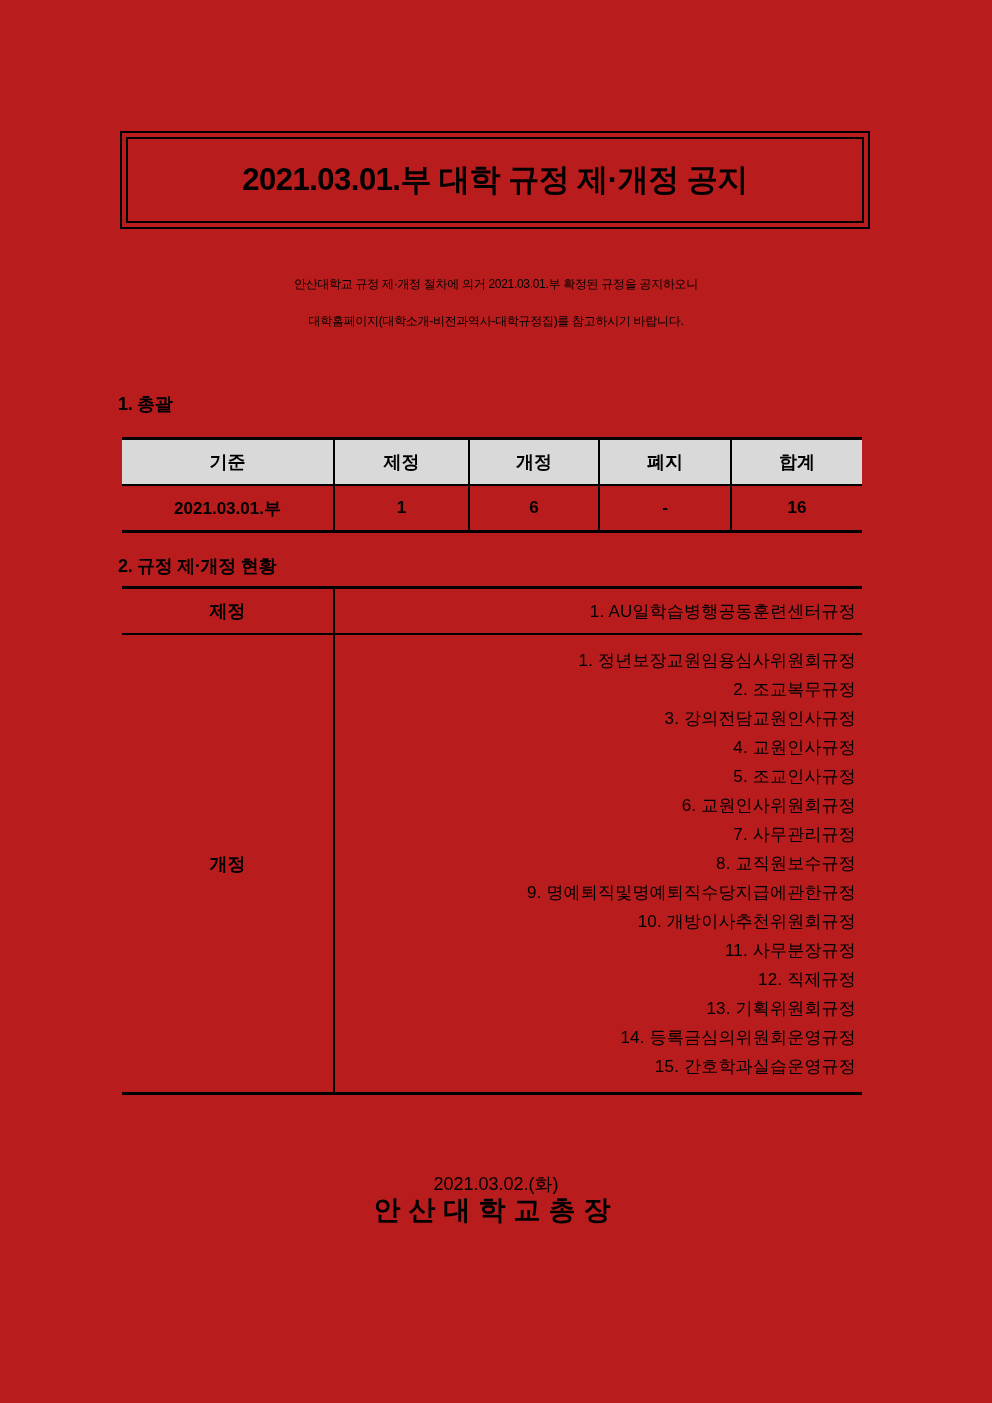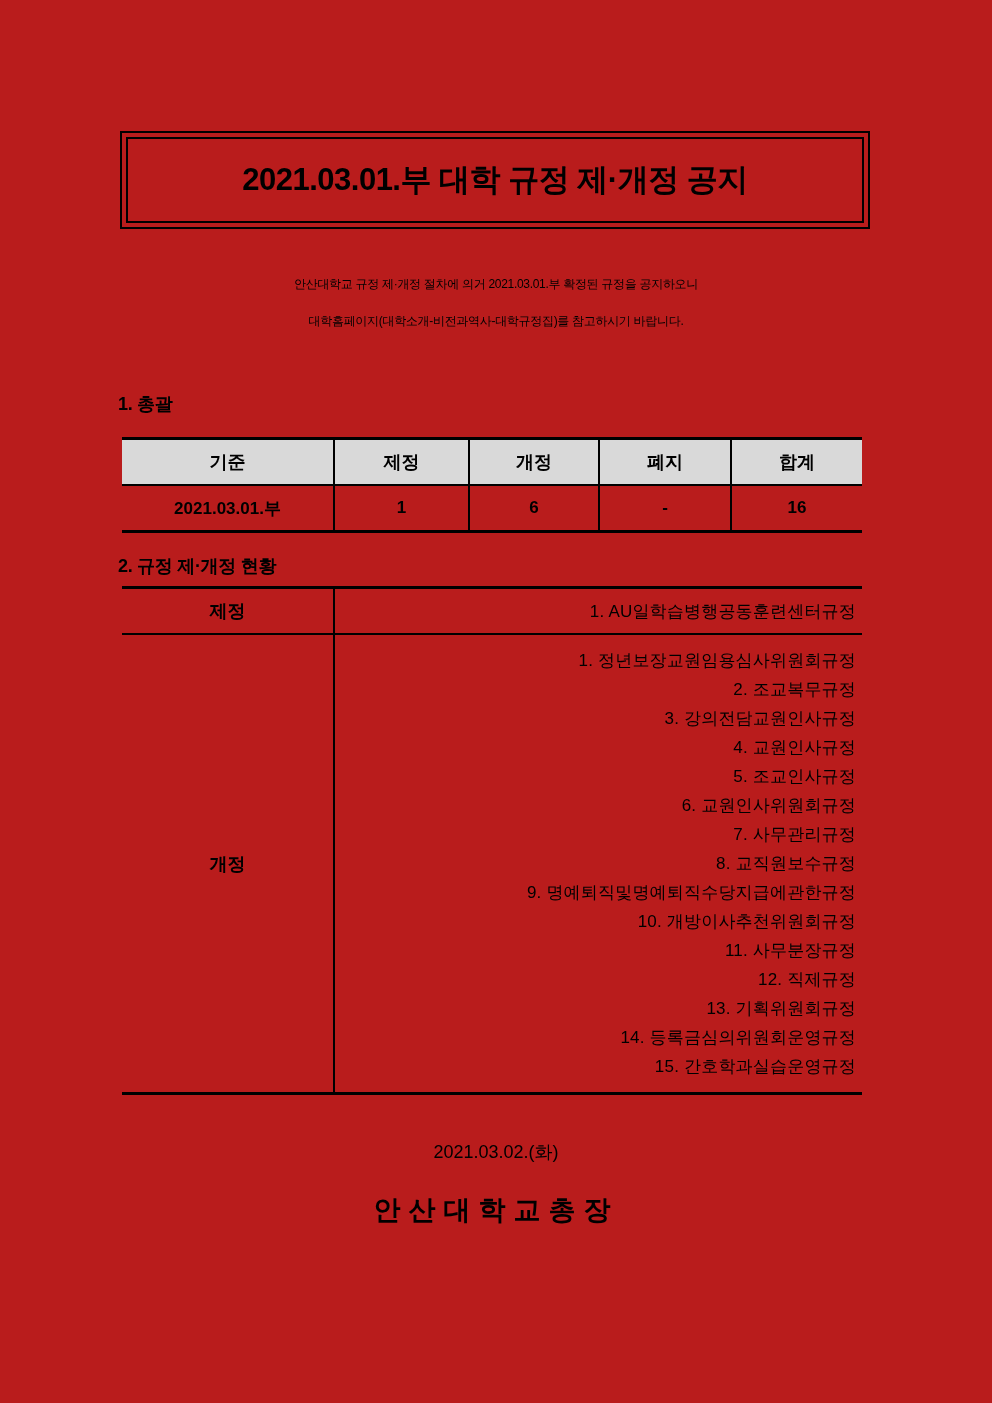--- a/index.html
+++ b/index.html
@@ -69,21 +69,21 @@
   table.t2 td{
     border-left:2px solid #000;text-align:right;vertical-align:middle;
     font-size:17px;font-weight:normal;padding:11px 6px 11px 29px;
     line-height:29px;
   }
   table.t2 tr.first th,table.t2 tr.first td{height:44px;padding-top:0;padding-bottom:0;}
   .reg-item{white-space:nowrap;letter-spacing:0.2px;}
 
   
   .issue-date{
-    position:absolute;left:0;top:1140px;width:992px;margin:0;
+    position:absolute;left:0;top:1172px;width:992px;margin:0;
     text-align:center;font-size:18px;font-weight:normal;
   }
   .signature{
     position:absolute;left:0;top:1192px;width:992px;margin:0;
     box-sizing:border-box;padding-left:0;
     text-align:center;font-size:27px;font-weight:bold;letter-spacing:8px;
   }
 </style>
 </head>
 <body>

